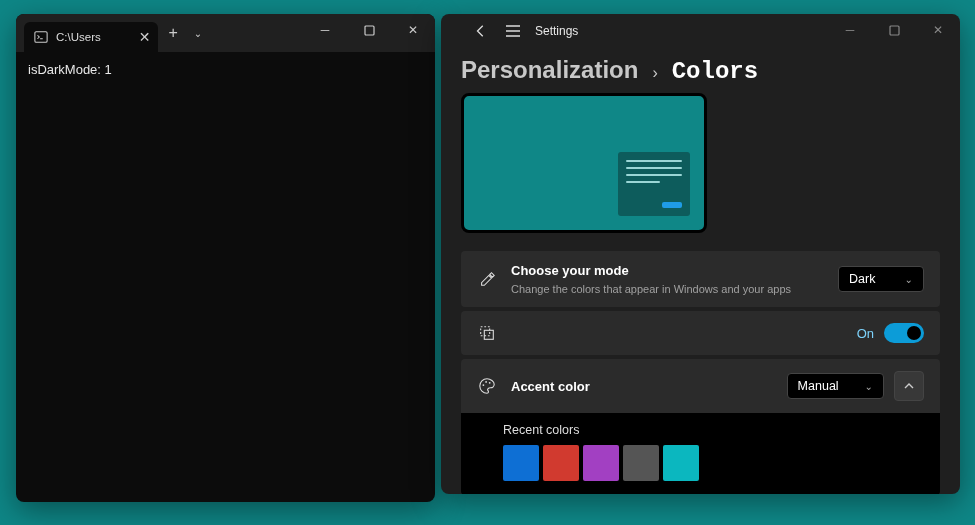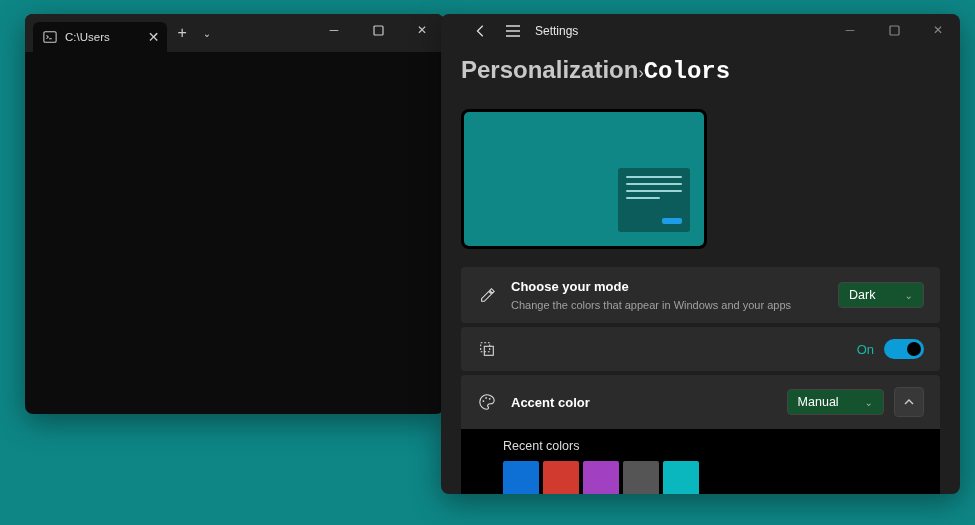--- a/index.html
+++ b/index.html
@@ -1,19 +1,19 @@
 <!DOCTYPE html>
 <html><head>
 <meta charset="utf-8">
 <style>
 * { margin: 0; padding: 0; box-sizing: border-box; font-family: "Segoe UI", -apple-system, sans-serif; }
 body { background: #0e8686; width: 975px; height: 525px; overflow: hidden; position: relative; }
 
 
-.terminal-window { position: absolute; left: 25px; top: 14px; width: 419px; height: 400px; background: #0c0c0c; border-radius: 8px; overflow: hidden; box-shadow: 0 8px 30px rgba(0,0,0,0.4); }
+.terminal-window { position: absolute; left: 16px; top: 14px; width: 419px; height: 488px; background: #0c0c0c; border-radius: 8px; overflow: hidden; box-shadow: 0 8px 30px rgba(0,0,0,0.4); }
 .terminal-titlebar { height: 38px; background: #202020; display: flex; align-items: center; position: relative; }
 .terminal-tab { height: 30px; margin-top: 8px; background: #0c0c0c; border-radius: 6px 6px 0 0; display: flex; align-items: center; padding: 0 8px 0 10px; margin-left: 8px; gap: 8px; }
 .terminal-tab-icon { width: 14px; height: 14px; display: flex; align-items: center; justify-content: center; }
 .terminal-tab-title { color: #ddd; font-size: 11.5px; }
 .terminal-tab-close { color: #ccc; font-size: 14px; margin-left: 30px; cursor: pointer; }
 .terminal-newtab { color: #ccc; font-size: 16px; padding: 0 10px; cursor: pointer; }
 .terminal-dropdown { color: #ccc; font-size: 10px; padding: 0 6px; cursor: pointer; }
 .terminal-wincontrols { position: absolute; right: 0; top: 0; display: flex; height: 32px; }
 .terminal-wincontrols > div { width: 44px; display: flex; align-items: center; justify-content: center; color: #ccc; cursor: pointer; }
 .terminal-body { padding: 10px 12px; font-family: "Cascadia Mono", Consolas, monospace; font-size: 13px; color: #e8e8e8; }
@@ -22,43 +22,43 @@
 
 .settings-window { position: absolute; left: 441px; top: 14px; width: 519px; height: 480px; background: #1f1f1f; border-radius: 8px; overflow: hidden; box-shadow: 0 8px 30px rgba(0,0,0,0.4); display: flex; flex-direction: column; }
 .settings-titlebar { height: 34px; display: flex; align-items: center; position: relative; padding-left: 24px; }
 .settings-back { width: 32px; height: 32px; display: flex; align-items: center; justify-content: center; color: #ddd; cursor: pointer; }
 .settings-hamburger { width: 32px; height: 32px; display: flex; align-items: center; justify-content: center; color: #ddd; cursor: pointer; }
 .settings-appname { color: #e8e8e8; font-size: 12px; margin-left: 6px; }
 .settings-wincontrols { position: absolute; right: 0; top: 0; display: flex; height: 32px; }
 .settings-wincontrols > div { width: 44px; display: flex; align-items: center; justify-content: center; color: #888; cursor: pointer; }
 
 .settings-content { padding: 0 20px 16px 20px; flex: 1; overflow-y: auto; }
-.breadcrumb { display: flex; align-items: baseline; gap: 0; margin: 8px 0 24px 0; text-align: center; }
+.breadcrumb { display: flex; align-items: baseline; gap: 14px; margin: 8px 0 8px 0; text-align: center; }
 .breadcrumb-parent { color: #c8c8c8; font-size: 24px; font-weight: 600; cursor: pointer; }
 .breadcrumb-sep { color: #c8c8c8; font-size: 16px; }
 .breadcrumb-current { color: #fff; font-size: 24px; font-weight: 600; font-family: Liberation Mono, monospace; }
 
 .preview-card { width: 246px; height: 140px; background: #0f8787; border: 3px solid #000; border-radius: 8px; position: relative; margin-bottom: 18px; }
 .preview-window { position: absolute; right: 14px; bottom: 14px; width: 72px; height: 64px; background: #0d5c5c; border-radius: 3px; padding: 8px; }
 .preview-window .row { height: 2px; background: #9ad6d6; margin-bottom: 5px; border-radius: 1px; }
 .preview-window .row.short { width: 60%; }
 .preview-window .btn { position: absolute; right: 8px; bottom: 8px; width: 20px; height: 6px; background: #1f9ce6; border-radius: 2px; }
 
 .setting-row { background: #2b2b2b; border-radius: 4px; margin-bottom: 4px; padding: 12px 16px; display: flex; align-items: center; gap: 14px; }
 .setting-icon { width: 20px; height: 20px; color: #ddd; display: flex; align-items: center; justify-content: center; flex-shrink: 0; }
 .setting-text { flex: 1; }
 .setting-title { color: #fff; font-size: 13px; font-weight: bold; }
 .setting-desc { color: #a0a0a0; font-size: 11px; margin-top: 5px; }
 .setting-control { display: flex; align-items: center; gap: 10px; }
 
-.dropdown { background: #14532d; border: 1px solid #444; border-radius: 4px; padding: 5px 10px; display: flex; align-items: center; gap: 26px; cursor: pointer; min-width: 86px; justify-content: space-between; }
+.dropdown { background: #000000; border: 1px solid #444; border-radius: 4px; padding: 5px 10px; display: flex; align-items: center; gap: 26px; cursor: pointer; min-width: 86px; justify-content: space-between; }
 .dropdown-label { color: #fff; font-size: 12.5px; }
 .dropdown-chevron { color: #aaa; font-size: 10px; }
 
-.toggle-label { color: #14b8a6; font-size: 13px; }
+.toggle-label { color: #7dd3fc; font-size: 13px; }
 .toggle { width: 40px; height: 20px; background: #0c9cd8; border-radius: 10px; position: relative; cursor: pointer; }
 .toggle-knob { position: absolute; right: 3px; top: 3px; width: 14px; height: 14px; background: #000; border-radius: 50%; }
 
 .expand-btn { width: 30px; height: 30px; background: #383838; border: 1px solid #444; border-radius: 4px; display: flex; align-items: center; justify-content: center; color: #ccc; cursor: pointer; font-size: 11px; }
 
 .accent-section { padding: 10px 16px 14px 42px; }
 .accent-label { color: #ddd; font-size: 12.5px; margin-bottom: 8px; }
 .swatches { display: flex; gap: 4px; }
 .swatch { width: 36px; height: 36px; border-radius: 2px; cursor: pointer; }
 
@@ -90,20 +90,23 @@
       <div>
           <svg width="11" height="11" viewBox="0 0 11 11">
             <rect x="1" y="1" width="9" height="9" fill="none" stroke="#ccc" stroke-width="1.2" rx="1"></rect>
           </svg>
         </div>
       <div>
           <span class="wc">✕</span>
         </div>
     </div>
   </div>
+  <div class="terminal-body">
+    <div class="line">isDarkMode: 1</div>
+  </div>
 </div>
 
 <div class="settings-window">
   <div class="settings-titlebar">
     <div class="settings-back">
       <svg width="14" height="14" viewBox="0 0 16 16">
           <path d="M10 2 L4 8 L10 14" fill="none" stroke="#ddd" stroke-width="1.5"></path>
         </svg>
     </div>
     <div class="settings-hamburger">

